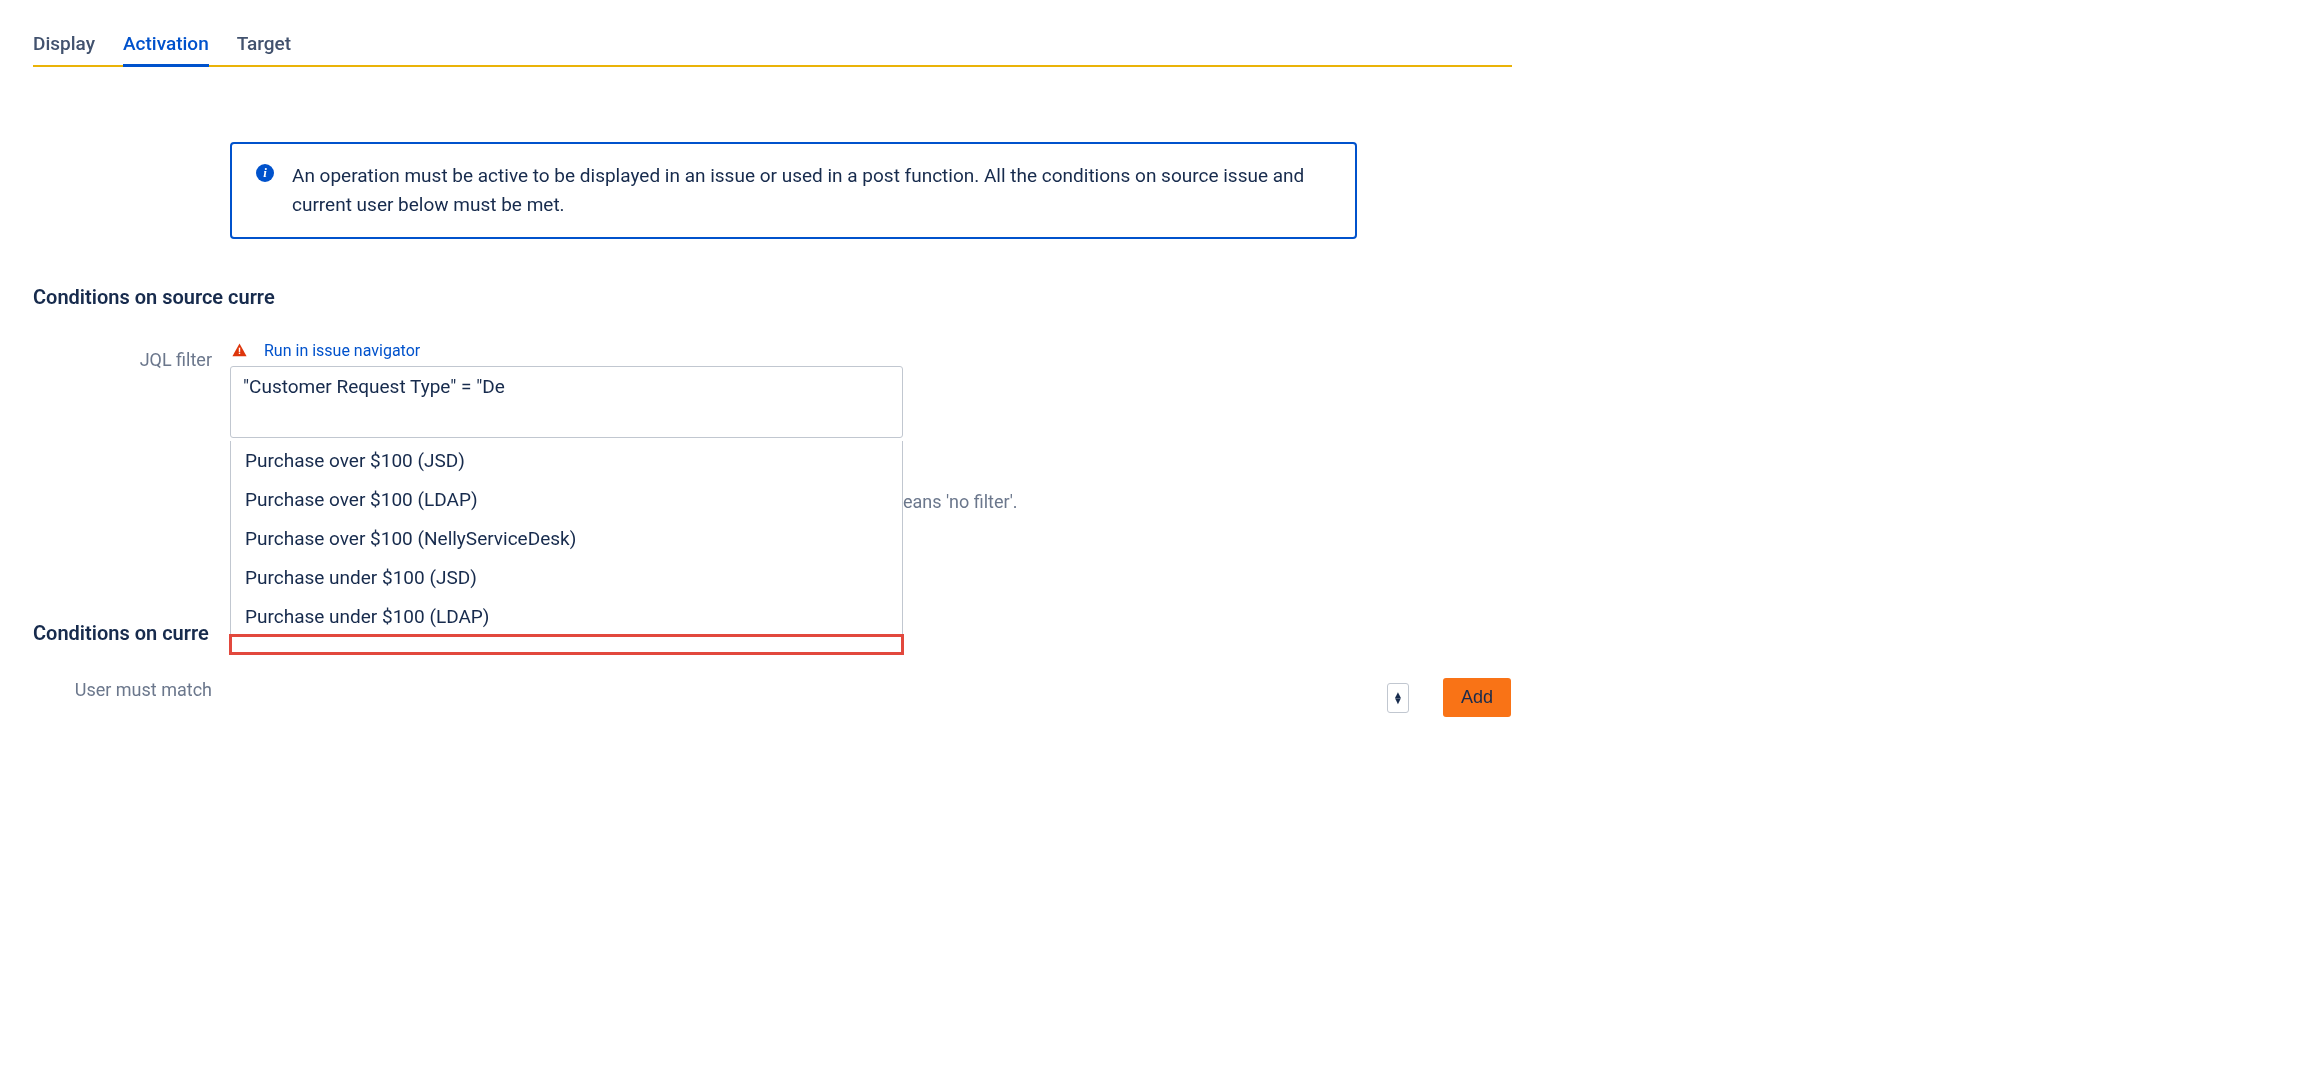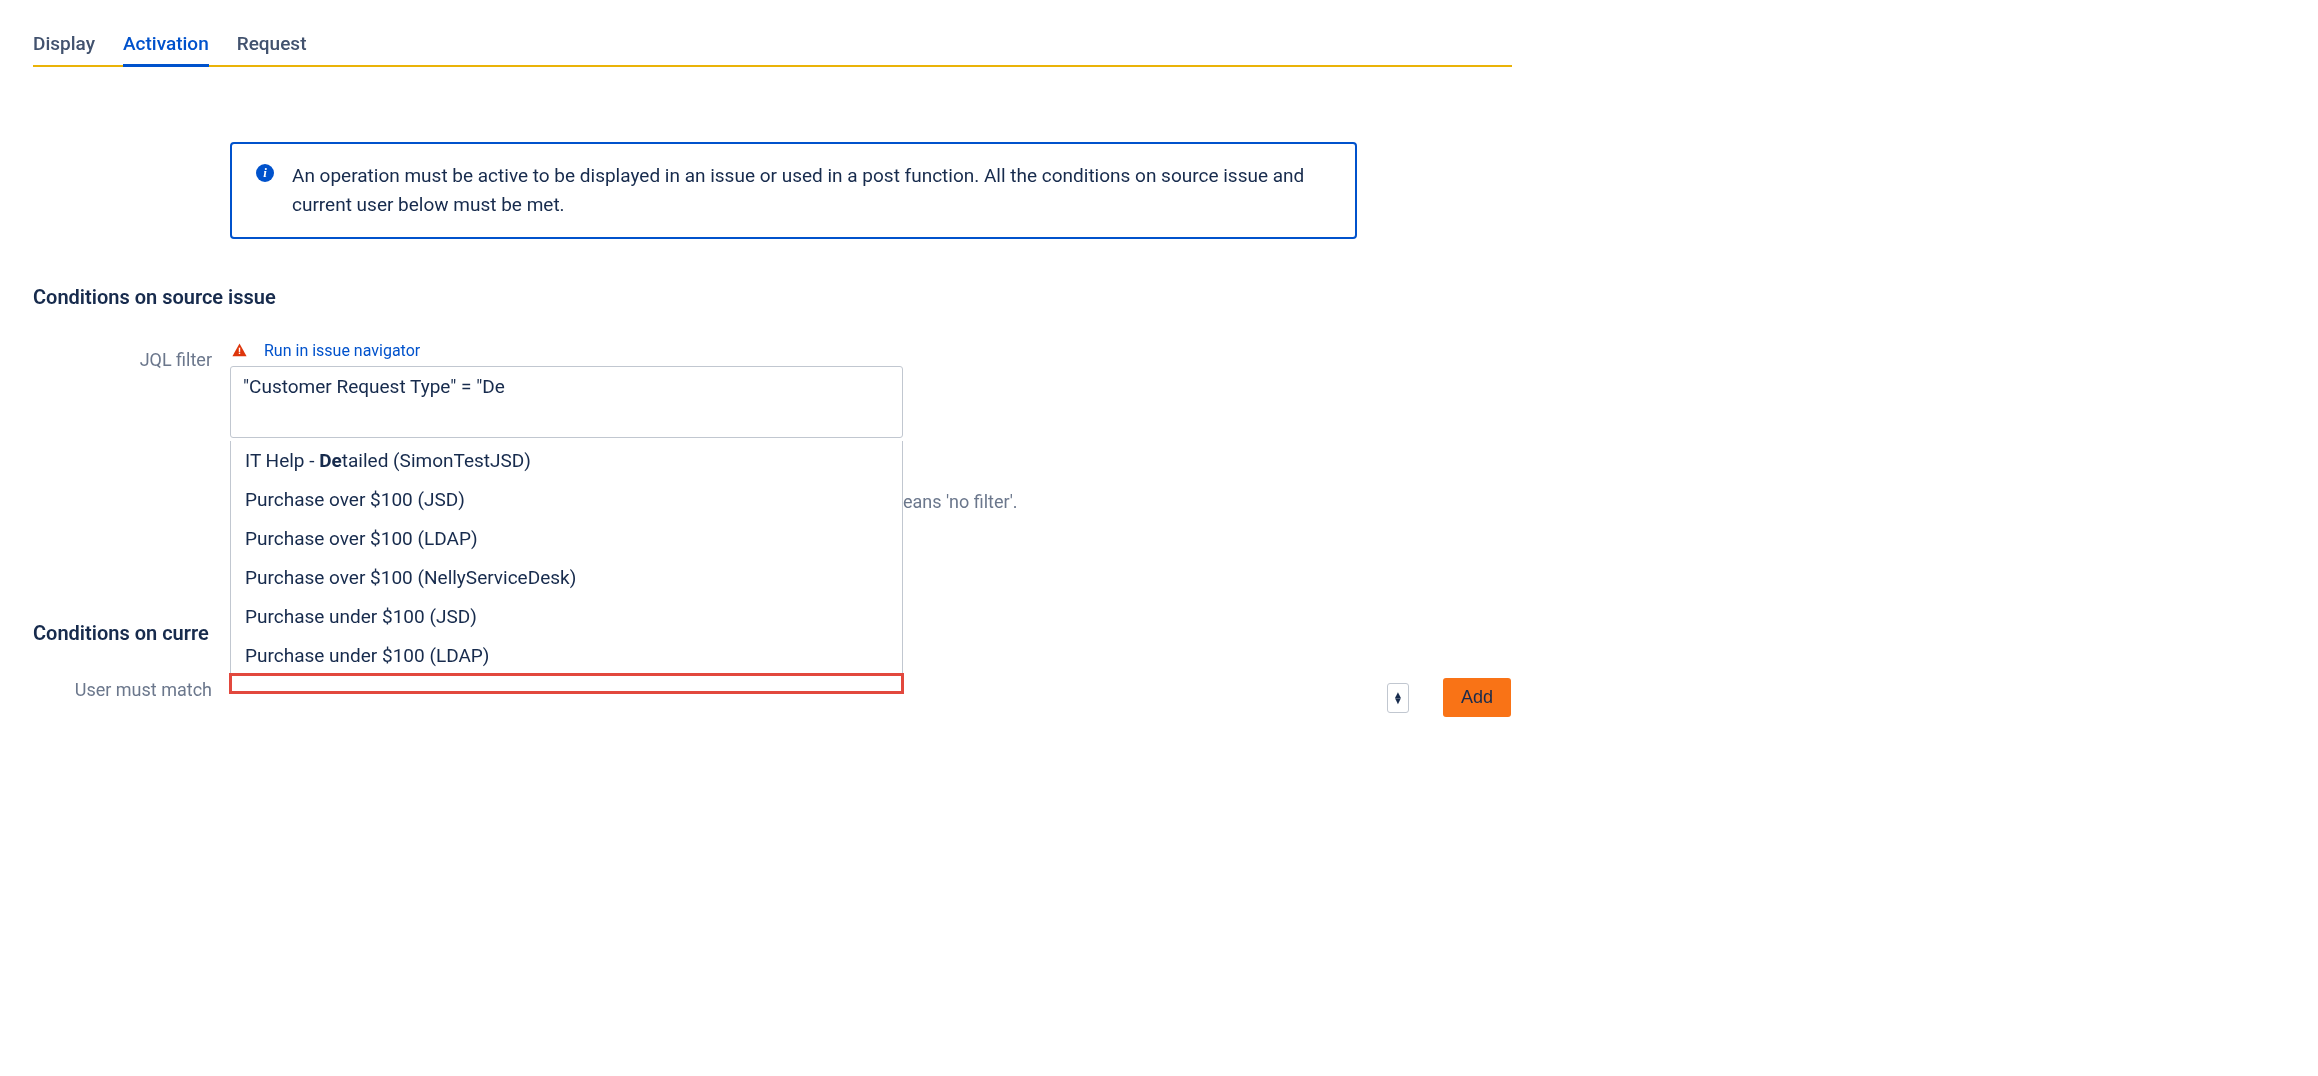--- a/index.html
+++ b/index.html
@@ -207,49 +207,48 @@
   </style>
 </head>
 <body>
 
 <div class="page-wrap">
 <div class="container">
 
   <div class="tabs">
     <div class="tab">Display</div>
     <div class="tab active">Activation</div>
-    <div class="tab">Request</div>
+    <div class="tab">Target</div>
   </div>
 
   <div class="content">
 
     <div class="info-panel">
       <div class="info-icon">i</div>
       <div class="info-text">An operation must be active to be displayed in an issue or used in a post function. All the conditions on source issue and current user below must be met.</div>
     </div>
 
     <div class="section">
-      <div class="section-title">Conditions on source issue</div>
+      <div class="section-title">Conditions on source curre</div>
       <div class="form-row">
         <div class="form-label">JQL filter</div>
         <div class="form-field">
           <div class="jql-header-row">
             <span class="error-badge">
               <svg width="17" height="17" viewBox="0 0 24 24">
                     <path fill="#DE350B" d="M12 2 L22 20 H2 Z"></path>
                     <rect x="11" y="8" width="2" height="6" fill="#fff"></rect>
                     <rect x="11" y="15" width="2" height="2" fill="#fff"></rect>
                   </svg>
             </span>
             <span class="run-link">Run in issue navigator</span>
           </div>
           <textarea class="jql-textarea" style="">"Customer Request Type" = "De</textarea>
 
           <div class="dropdown">
-            <div class="dropdown-item"><span>IT Help - </span><b>De</b><span>tailed (SimonTestJSD)</span></div>
             <div class="dropdown-item"><span>Purchase over $100 (JSD)</span></div>
             <div class="dropdown-item"><span>Purchase over $100 (LDAP)</span></div>
             <div class="dropdown-item"><span>Purchase over $100 (NellyServiceDesk)</span></div>
             <div class="dropdown-item"><span>Purchase under $100 (JSD)</span></div>
             <div class="dropdown-item"><span>Purchase under $100 (LDAP)</span></div>
             <div class="dropdown-footer">
               
               
             </div>
           </div>

